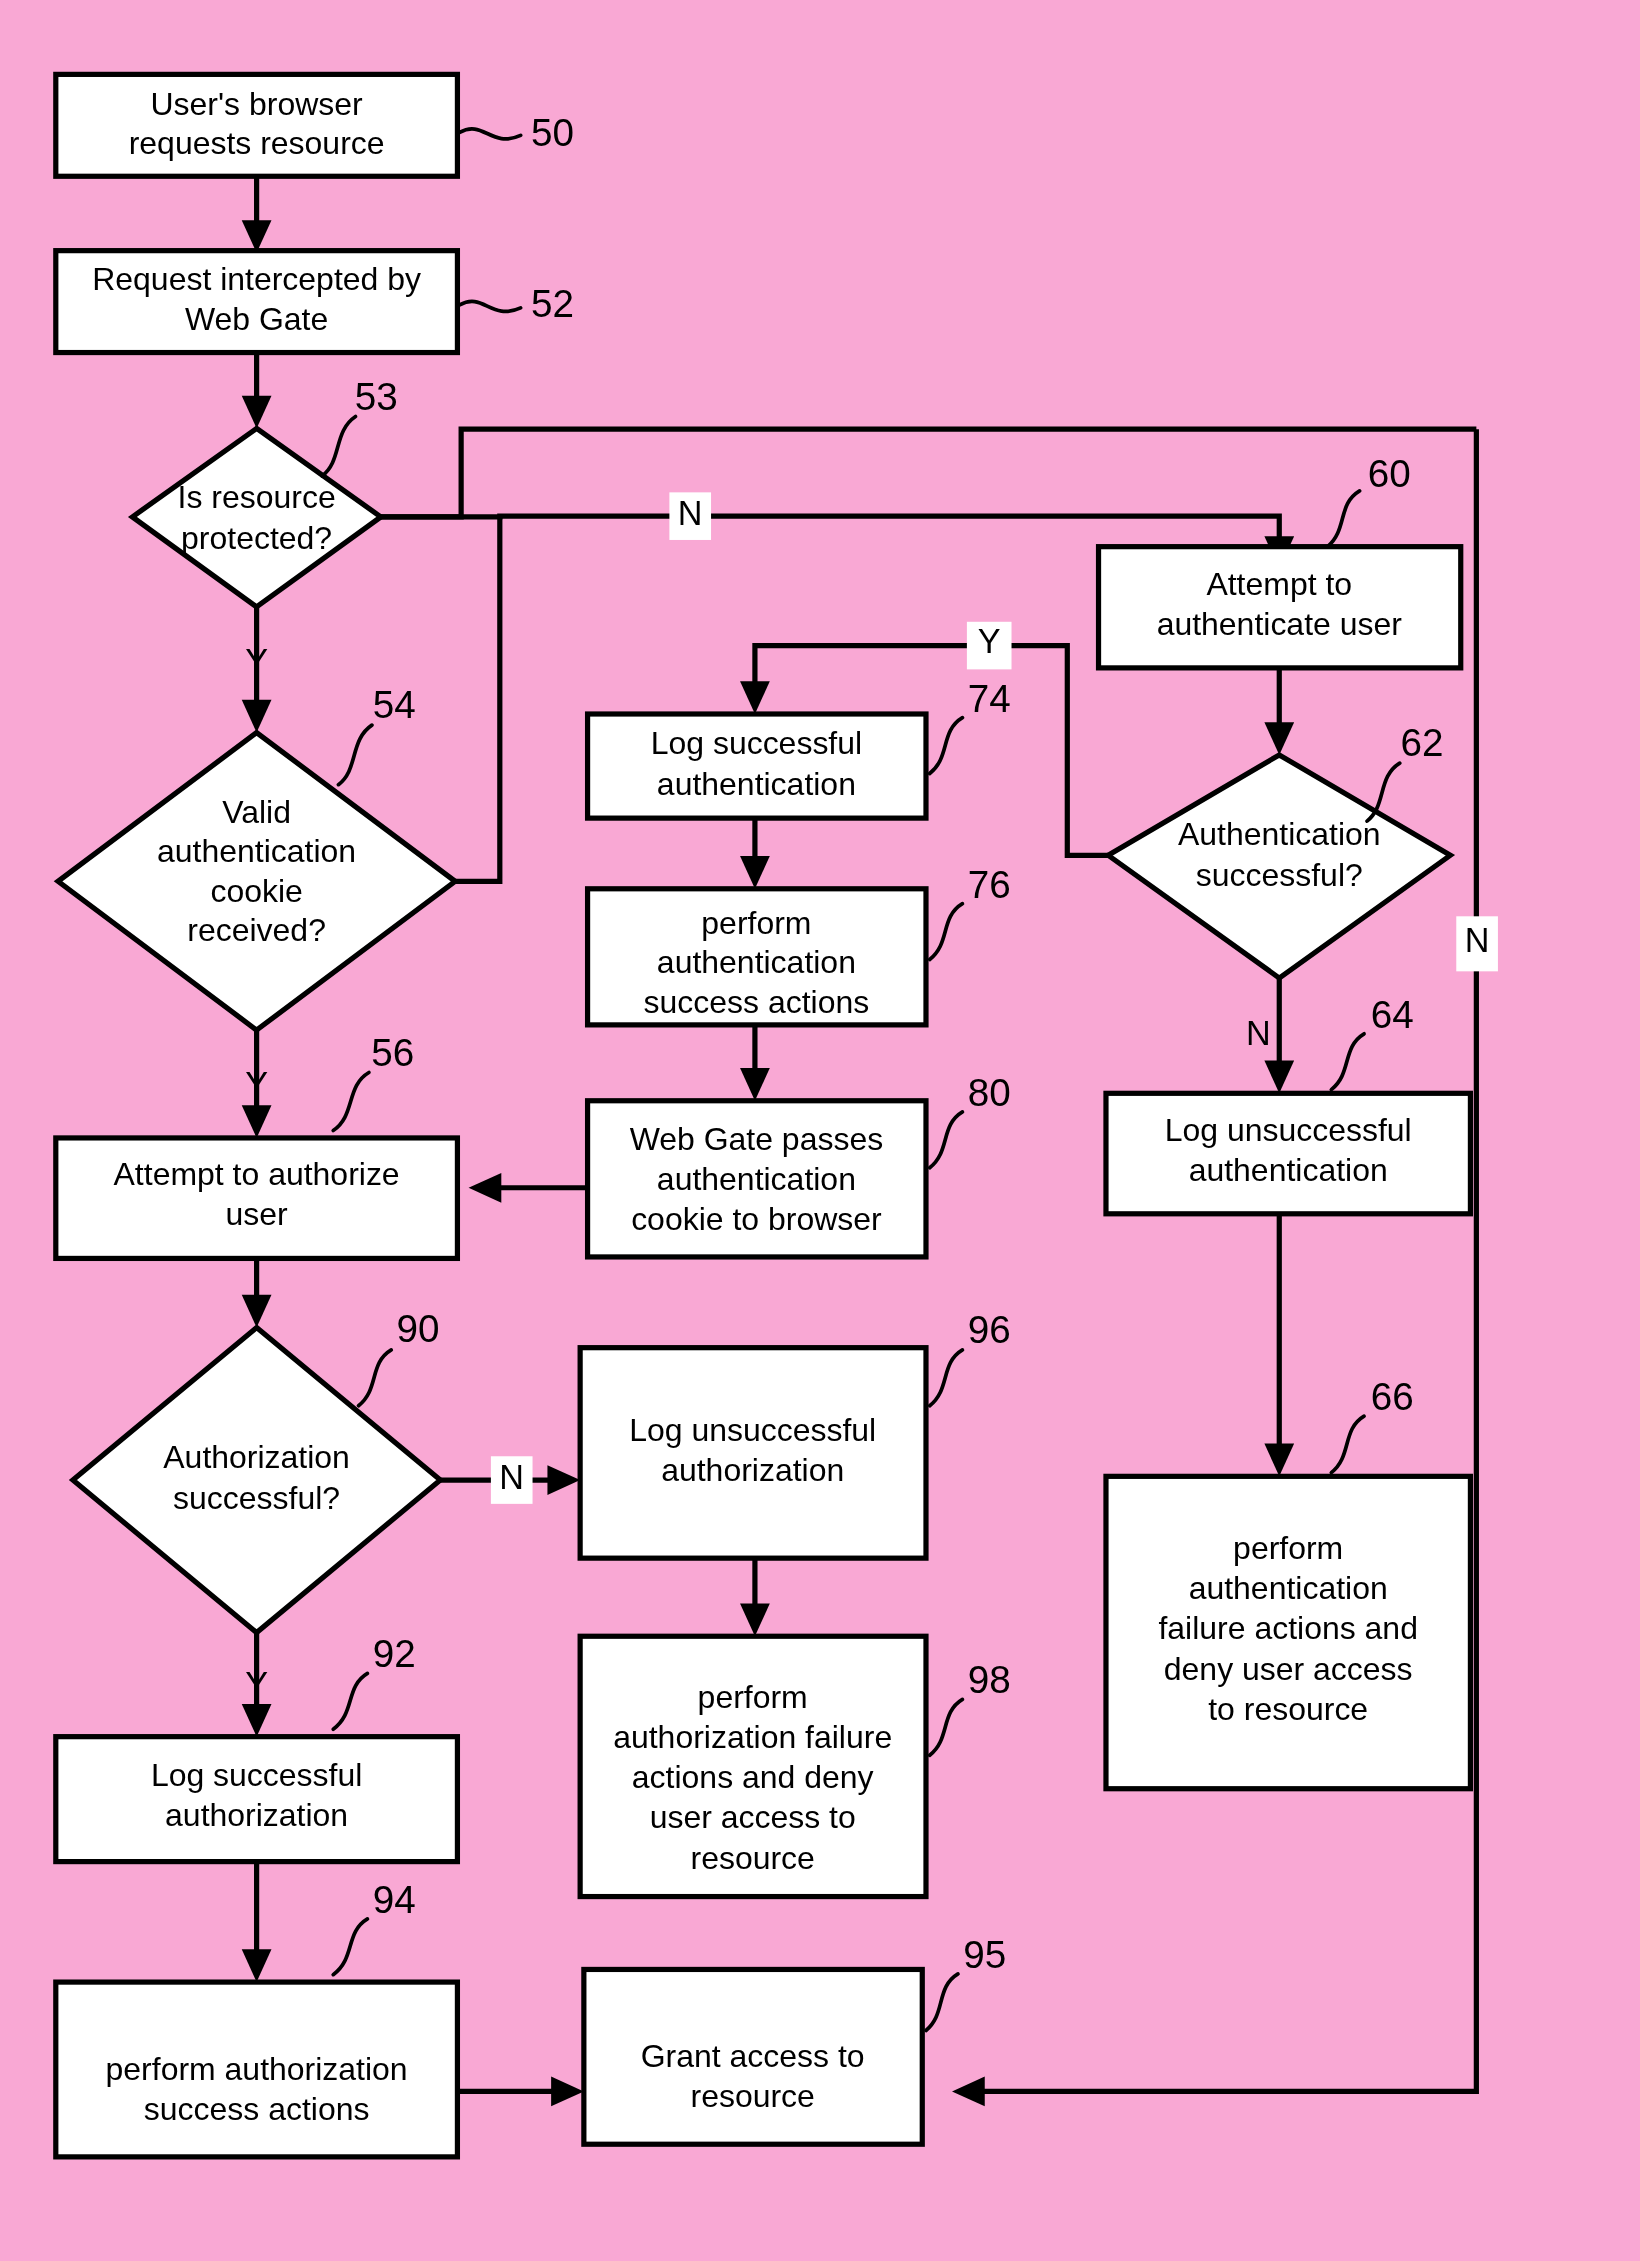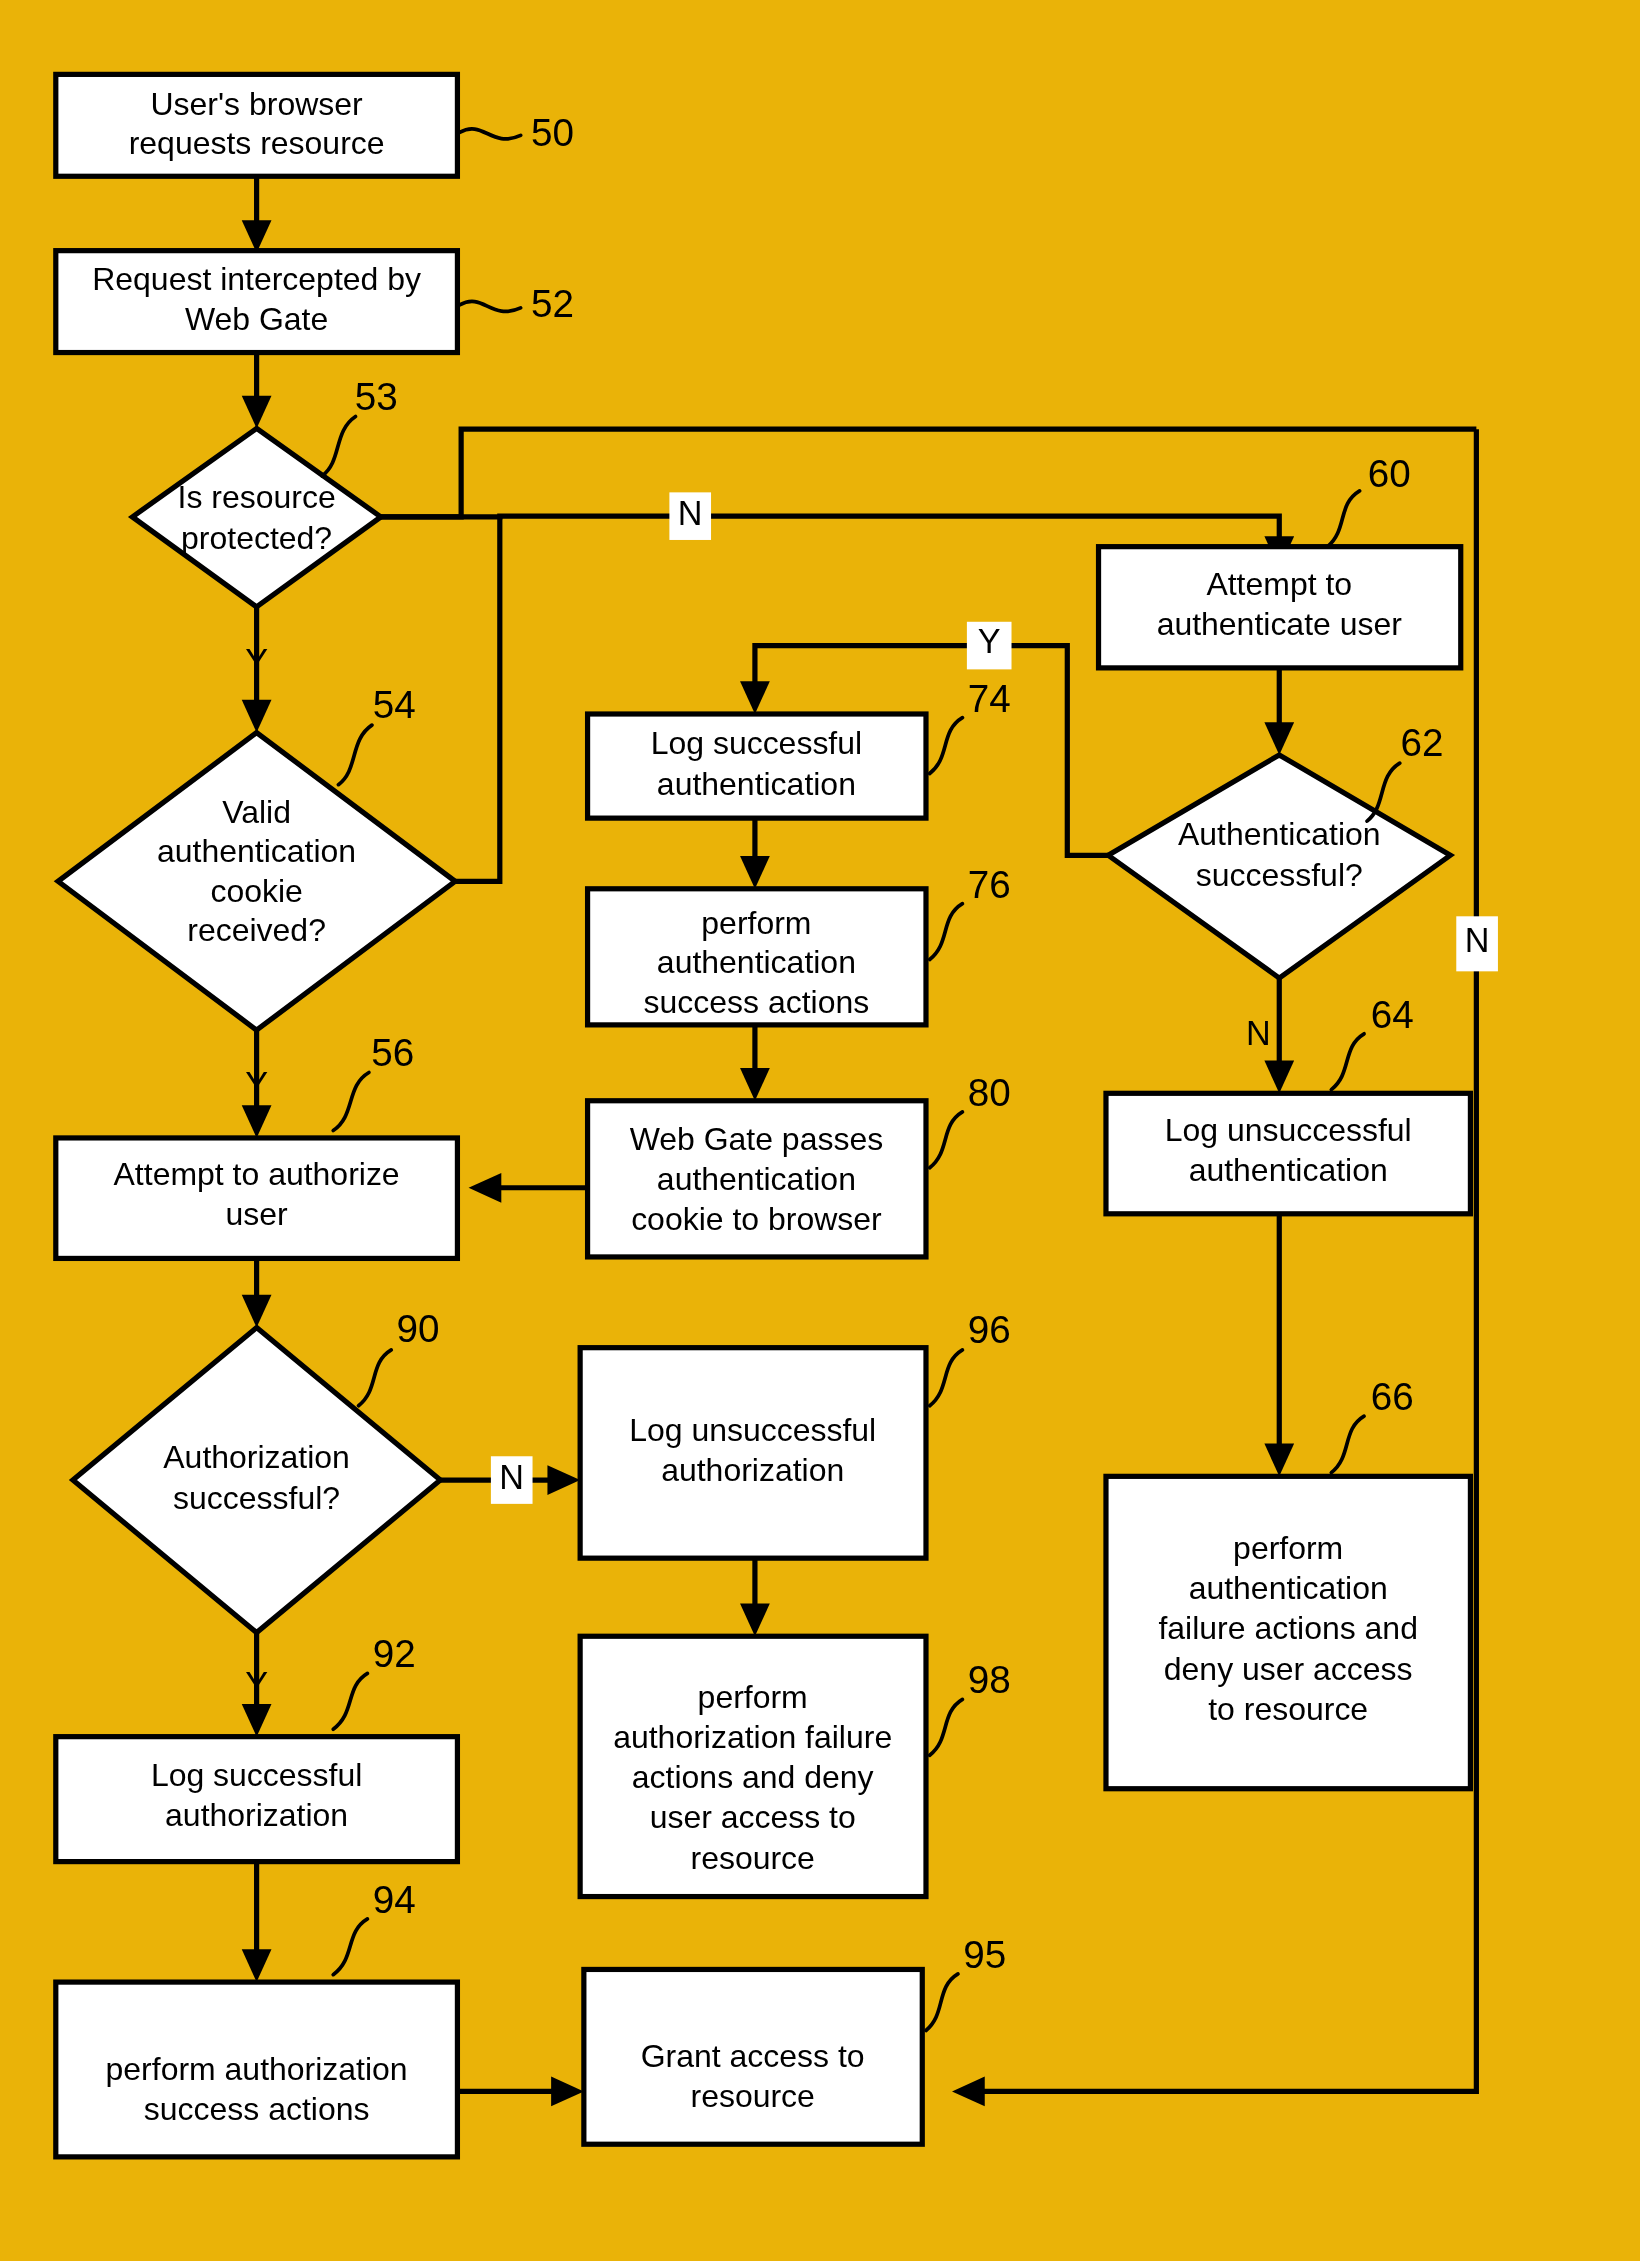--- a/index.html
+++ b/index.html
@@ -7,21 +7,21 @@
     padding: 0;
     background: #ffffff;
   }
   body {
     font-family: "Liberation Sans", sans-serif;
   }
   #figure {
     position: relative;
     width: 1640px;
     height: 2261px;
-    background: #eab308;
+    background: #f9a8d4;
     overflow: hidden;
   }
   svg#flow {
     display: block;
     width: 1640px;
     height: 2261px;
   }
   .node-rect {
     fill: #ffffff;
     stroke: #000000;

